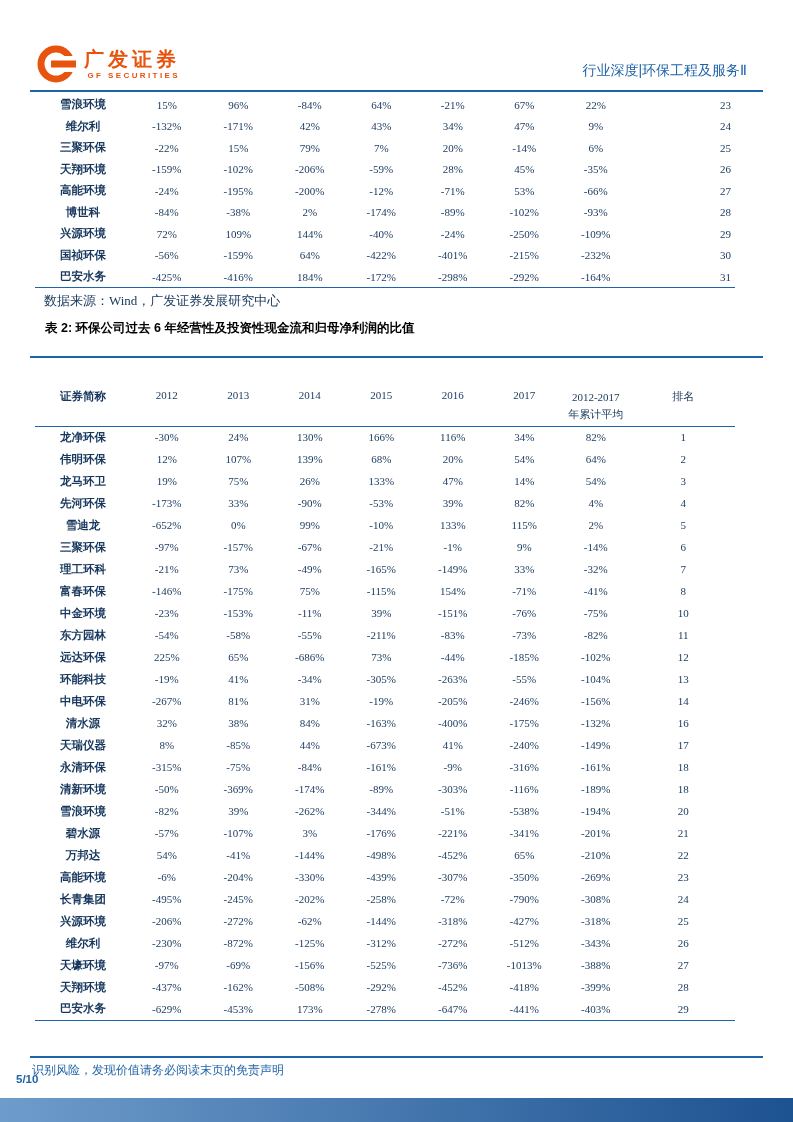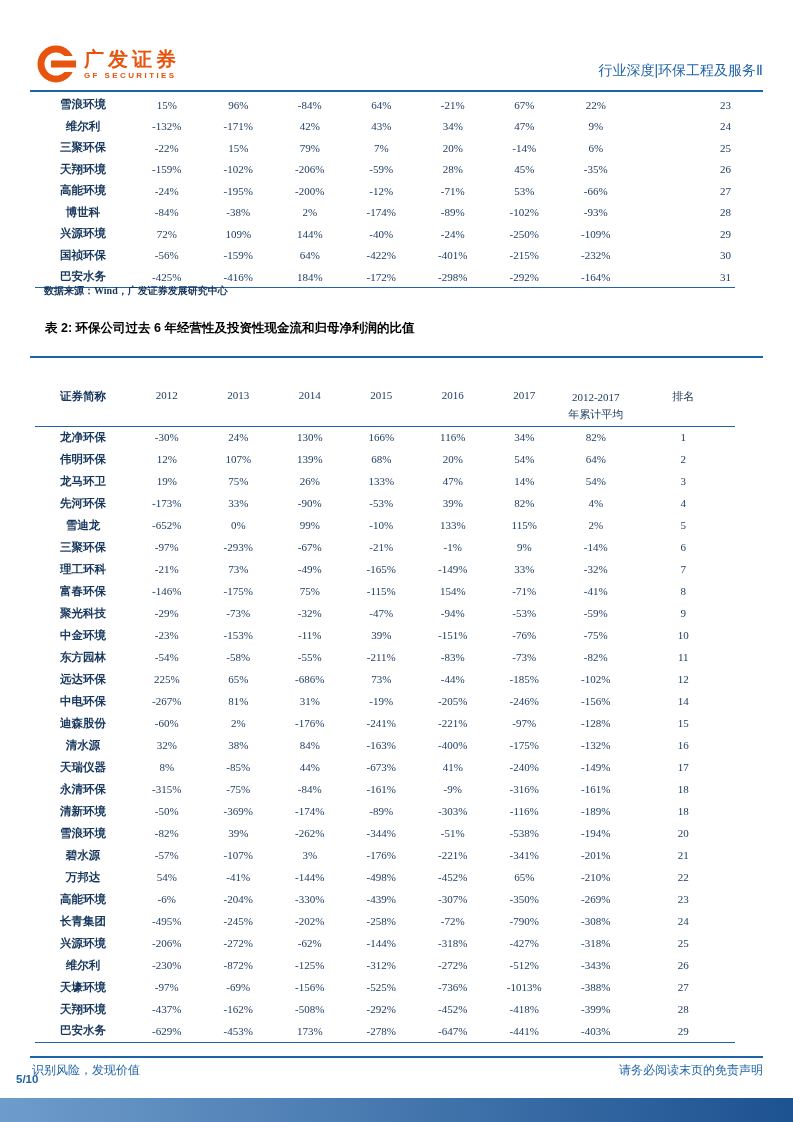--- a/index.html
+++ b/index.html
@@ -4,50 +4,50 @@
 <style>
   * { margin:0; padding:0; box-sizing:border-box; }
   html,body { background:#ffffff; }
   .page {
     position:relative; width:793px; height:1122px; background:#fff;
     font-family:"Liberation Serif", serif; overflow:hidden;
     --orange:#E8530E; --blue:#1F63A8; --navy:#17375D; --bar1:#6E9CCB; --bar2:#1D5291;
   }
 
   
-  .hd { position:absolute; top:44px; left:36px; right:30px; display:flex; justify-content:space-between; align-items:flex-end; }
+  .hd { position:absolute; top:44px; left:36px; right:46px; display:flex; justify-content:space-between; align-items:flex-end;text-align:right; }
   .brand { display:flex; align-items:center; gap:8px; }
   .logo-icon { display:inline-block; width:40px; height:40px; }
   .logo-stroke { stroke:var(--orange); }
   .logo-fill { fill:var(--orange); }
   .brand-cn { font-size:20px; font-weight:bold; color:var(--orange); letter-spacing:4px; font-family:"Liberation Sans", sans-serif; line-height:22px; }
   .brand-en { font-size:8px; font-weight:bold; color:var(--orange); letter-spacing:2.4px; font-family:"Liberation Sans", sans-serif; line-height:11px; }
   .hd-right { font-size:14px; color:var(--blue); font-family:"Liberation Sans", sans-serif; padding-bottom:4px; }
   .hd-rule { position:absolute; top:90px; left:30px; width:733px; height:2px; background:var(--blue); }
 
   
   .tbl { position:absolute; left:35px; width:700px; border-collapse:collapse; table-layout:fixed; font-size:11px; color:var(--navy); }
   .tbl td, .tbl th { padding:0; text-align:center; white-space:nowrap; overflow:hidden; font-weight:normal; }
   .tbl td { height:21.5px; }
   .tbl .c-name { font-weight:bold; font-size:11.5px; }
   .tbl1 { top:94px; border-bottom:1px solid var(--blue); }
   .tbl1 td.c-rank { text-align:right; padding-right:4px; }
-  .src { position:absolute; top:284px; left:44px; font-size:10px; color:var(--navy);font-weight:bold; }
+  .src { position:absolute; top:292px; left:44px; font-size:13px; color:var(--navy); }
 
   .t2-title { position:absolute; top:320px; left:45px; font-size:12.5px; font-weight:bold; color:#000; font-family:"Liberation Sans", sans-serif; }
   .t2-rule { position:absolute; top:356px; left:30px; width:733px; height:2px; background:var(--blue); }
   .tbl2 { top:360px; border-bottom:1px solid var(--blue);margin-top:24px; }
   .tbl2 thead th { height:42px; vertical-align:top; padding-top:5px; border-bottom:1px solid var(--blue); }
   .tbl2 thead .c-name { font-size:11.5px; }
   .tbl2 tbody td { height:22px; }
   .th-avg div { line-height:17px; }
 
   
   .ft-rule { position:absolute; top:1056px; left:30px; width:733px; height:2px; background:var(--blue); }
-  .ft { position:absolute; top:1062px; left:32px; right:30px; display:flex; justify-content:space-between; font-size:12px; color:var(--blue); font-family:"Liberation Sans", sans-serif; }
+  .ft { position:absolute; top:1062px; left:32px; right:30px; display:flex; font-size:12px; color:var(--blue); font-family:"Liberation Sans", sans-serif; }
   .pageno { position:absolute; top:1073px; left:0; width:100%; font-size:11.5px; font-weight:bold; color:var(--blue); font-family:"Liberation Sans", sans-serif;margin-left:16px; }
   .bottom-bar { position:absolute; top:1098px; left:0; width:793px; height:24px; background:linear-gradient(90deg, var(--bar1) 0%, var(--bar2) 100%); }
 </style>
 </head>
 <body>
 
 <div class="page" style="--orange: #E8530E; --blue: #1F63A8; --navy: #17375D; --bar1: #6E9CCB; --bar2: #1D5291;">
 
   <header class="hd">
     <div class="brand">
@@ -266,21 +266,21 @@
           <td class="c-val">99%</td>
           <td class="c-val">-10%</td>
           <td class="c-val">133%</td>
           <td class="c-val">115%</td>
           <td class="c-val">2%</td>
           <td class="c-rank">5</td>
         </tr>
         <tr>
           <td class="c-name">三聚环保</td>
           <td class="c-val">-97%</td>
-          <td class="c-val">-293%</td>
+          <td class="c-val">-157%</td>
           <td class="c-val">-67%</td>
           <td class="c-val">-21%</td>
           <td class="c-val">-1%</td>
           <td class="c-val">9%</td>
           <td class="c-val">-14%</td>
           <td class="c-rank">6</td>
         </tr>
         <tr>
           <td class="c-name">理工环科</td>
           <td class="c-val">-21%</td>
@@ -297,31 +297,20 @@
           <td class="c-val">-146%</td>
           <td class="c-val">-175%</td>
           <td class="c-val">75%</td>
           <td class="c-val">-115%</td>
           <td class="c-val">154%</td>
           <td class="c-val">-71%</td>
           <td class="c-val">-41%</td>
           <td class="c-rank">8</td>
         </tr>
         <tr>
-          <td class="c-name">聚光科技</td>
-          <td class="c-val">-29%</td>
-          <td class="c-val">-73%</td>
-          <td class="c-val">-32%</td>
-          <td class="c-val">-47%</td>
-          <td class="c-val">-94%</td>
-          <td class="c-val">-53%</td>
-          <td class="c-val">-59%</td>
-          <td class="c-rank">9</td>
-        </tr>
-        <tr>
           <td class="c-name">中金环境</td>
           <td class="c-val">-23%</td>
           <td class="c-val">-153%</td>
           <td class="c-val">-11%</td>
           <td class="c-val">39%</td>
           <td class="c-val">-151%</td>
           <td class="c-val">-76%</td>
           <td class="c-val">-75%</td>
           <td class="c-rank">10</td>
         </tr>
@@ -341,42 +330,42 @@
           <td class="c-val">225%</td>
           <td class="c-val">65%</td>
           <td class="c-val">-686%</td>
           <td class="c-val">73%</td>
           <td class="c-val">-44%</td>
           <td class="c-val">-185%</td>
           <td class="c-val">-102%</td>
           <td class="c-rank">12</td>
         </tr>
         <tr>
+          <td class="c-name">环能科技</td>
+          <td class="c-val">-19%</td>
+          <td class="c-val">41%</td>
+          <td class="c-val">-34%</td>
+          <td class="c-val">-305%</td>
+          <td class="c-val">-263%</td>
+          <td class="c-val">-55%</td>
+          <td class="c-val">-104%</td>
+          <td class="c-rank">13</td>
+        </tr>
+        <tr>
           <td class="c-name">中电环保</td>
           <td class="c-val">-267%</td>
           <td class="c-val">81%</td>
           <td class="c-val">31%</td>
           <td class="c-val">-19%</td>
           <td class="c-val">-205%</td>
           <td class="c-val">-246%</td>
           <td class="c-val">-156%</td>
           <td class="c-rank">14</td>
         </tr>
         <tr>
-          <td class="c-name">迪森股份</td>
-          <td class="c-val">-60%</td>
-          <td class="c-val">2%</td>
-          <td class="c-val">-176%</td>
-          <td class="c-val">-241%</td>
-          <td class="c-val">-221%</td>
-          <td class="c-val">-97%</td>
-          <td class="c-val">-128%</td>
-          <td class="c-rank">15</td>
-        </tr>
-        <tr>
           <td class="c-name">清水源</td>
           <td class="c-val">32%</td>
           <td class="c-val">38%</td>
           <td class="c-val">84%</td>
           <td class="c-val">-163%</td>
           <td class="c-val">-400%</td>
           <td class="c-val">-175%</td>
           <td class="c-val">-132%</td>
           <td class="c-rank">16</td>
         </tr>

